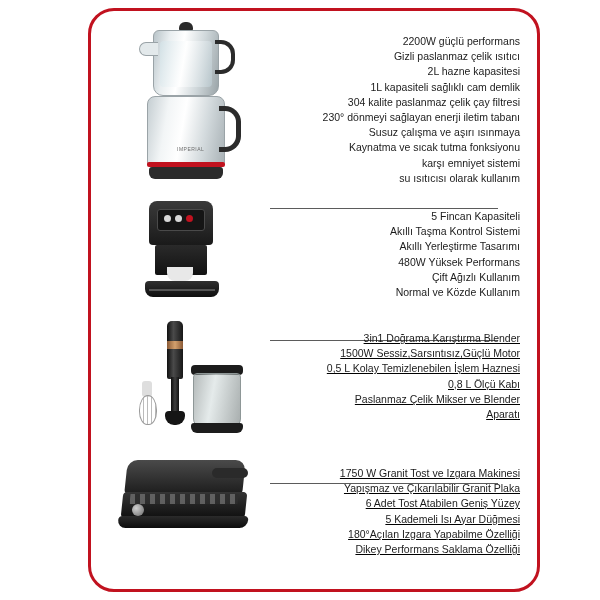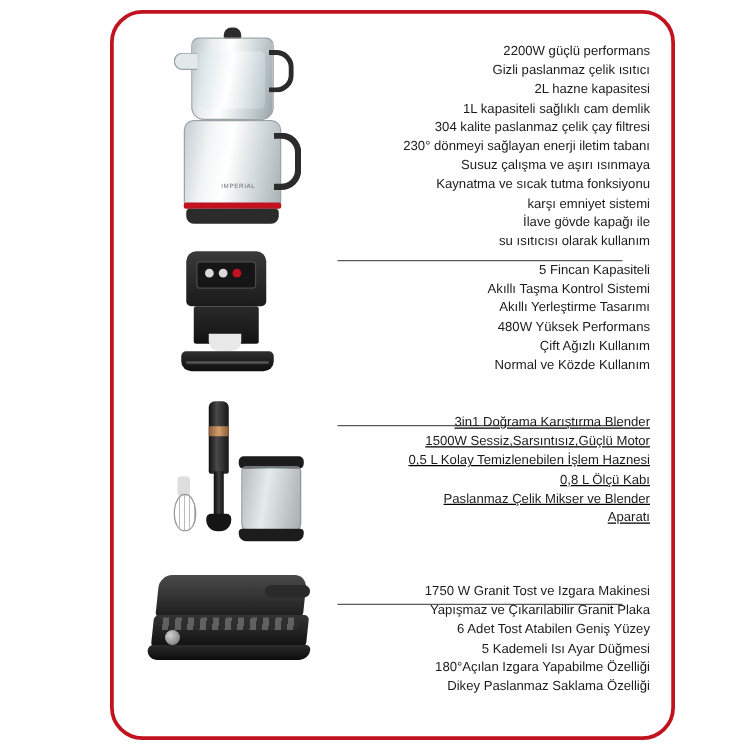--- a/index.html
+++ b/index.html
@@ -41,21 +41,21 @@
   }
 
   .section {
     position: relative;
     display: flex;
     align-items: flex-start;
   }
   .s1 { height: 175px; }
   .s2 { height: 122px; }
   .s3 { height: 135px; text-decoration: underline; }
-  .s4 { height: 110px; }
+  .s4 { height: 110px; text-decoration: underline; }
 
   .divider {
     position: absolute;
     left: 160px;
     width: 228px;
     height: 1px;
     background: #5b5b5b;
   }
   .d1 { top: 186px; }
   .d2 { top: 318px; }
@@ -447,21 +447,20 @@
       <div class="txtcol">
         <div class="line">2200W güçlü performans</div>
         <div class="line">Gizli paslanmaz çelik ısıtıcı</div>
         <div class="line">2L hazne kapasitesi</div>
         <div class="line">1L kapasiteli sağlıklı cam demlik</div>
         <div class="line">304 kalite paslanmaz çelik çay filtresi</div>
         <div class="line">230° dönmeyi sağlayan enerji iletim tabanı</div>
         <div class="line">Susuz çalışma ve aşırı ısınmaya</div>
         <div class="line">Kaynatma ve sıcak tutma fonksiyonu</div>
         <div class="line">karşı emniyet sistemi</div>
-        <div class="line">İlave gövde kapağı ile</div>
         <div class="line">su ısıtıcısı olarak kullanım</div>
       </div>
     </div>
 
     <div class="divider d1"></div>
 
     <div class="section s2">
       <div class="imgcol">
         <div class="coffee">
           <div class="cf-body"></div>
@@ -525,18 +524,18 @@
           <div class="gr-base"></div>
           <div class="gr-knob"></div>
         </div>
       </div>
       <div class="txtcol">
         <div class="line">1750 W Granit  Tost ve Izgara Makinesi</div>
         <div class="line">Yapışmaz ve Çıkarılabilir Granit Plaka</div>
         <div class="line">6 Adet Tost Atabilen Geniş Yüzey</div>
         <div class="line">5 Kademeli Isı Ayar Düğmesi</div>
         <div class="line">180°Açılan Izgara Yapabilme Özelliği</div>
-        <div class="line">Dikey Paslanmaz Saklama Özelliği</div>
+        <div class="line">Dikey Performans Saklama Özelliği</div>
       </div>
     </div>
 
   </div>
 </div>
 
 </body></html>

